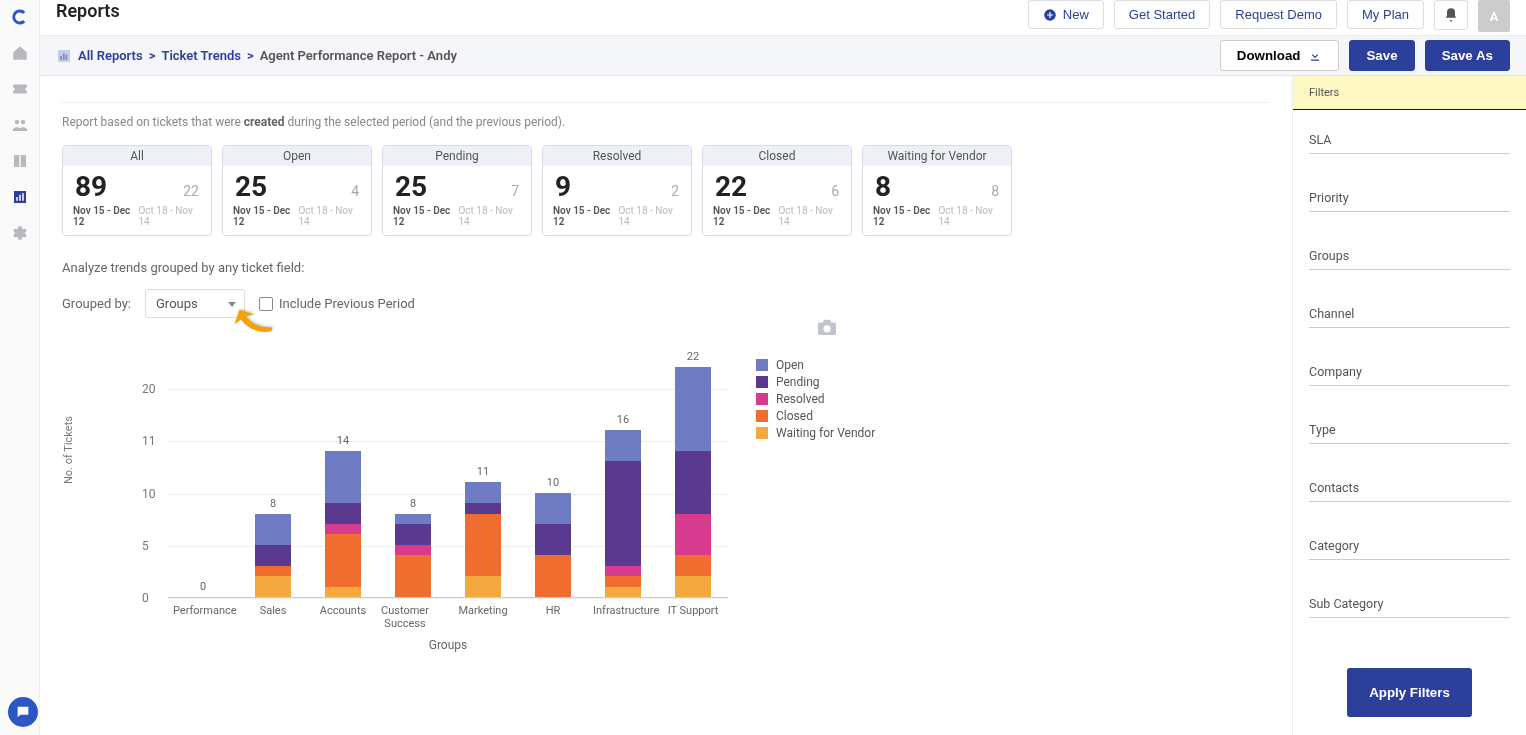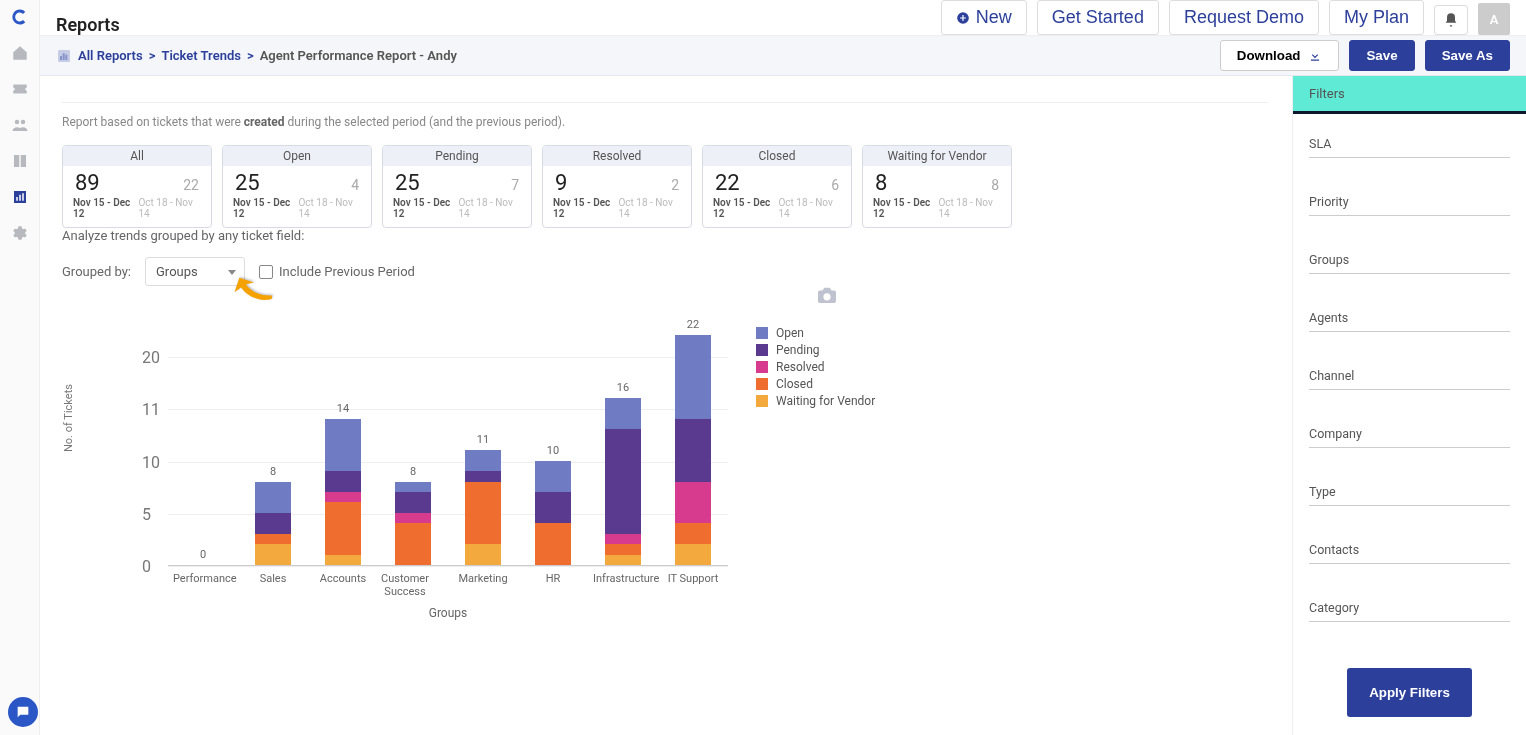--- a/index.html
+++ b/index.html
@@ -6,24 +6,24 @@
 html, body { font-family: -apple-system, BlinkMacSystemFont, "Segoe UI", Roboto, Arial, sans-serif; font-size: 13px; color: #333; background:#fff; }
 body { width: 1526px; height: 735px; overflow: hidden; position: relative; }
 
 
 .leftnav { position: absolute; left:0; top:0; bottom:0; width: 40px; background:#fafafa; border-right:1px solid #eee; display:flex; flex-direction:column; align-items:center; padding-top:8px; gap:18px;}
 .leftnav .logo { width:18px; height:18px; }
 .leftnav .nav-icon { width:18px; height:18px; fill:#b7b9bf; }
 .leftnav .nav-icon.active { fill:#2b3f9b; }
 
 
-.topbar { position:absolute; left:40px; right:0; top:0; height:36px; display:flex; align-items:flex-end; padding:0 16px; border-bottom:1px solid #eee;}
+.topbar { position:absolute; left:40px; right:0; top:0; height:36px; display:flex; align-items:flex-start; padding:0 16px; border-bottom:1px solid #eee;}
 .topbar-title { font-size:18px; font-weight:600; color:#222; }
 .topbar-spacer { flex:1; }
-.topbar .tbtn { border:1px solid #ddd; background:#fff; padding:6px 14px; border-radius:3px; font-size:18px; color:#2b3f9b; font-weight:500; margin-left:10px; display:flex; align-items:center; gap:6px; cursor:pointer;}
+.topbar .tbtn { border:1px solid #ddd; background:#fff; padding:6px 14px; border-radius:3px; font-size:13px; color:#2b3f9b; font-weight:500; margin-left:10px; display:flex; align-items:center; gap:6px; cursor:pointer;}
 .topbar .iconbtn { border:1px solid #ddd; background:#fff; width:34px; height:30px; border-radius:3px; margin-left:10px; display:flex; align-items:center; justify-content:center; cursor:pointer;}
 .topbar .avatar { width:32px; height:32px; background:#ccc; color:#fff; font-weight:600; border-radius:2px; display:flex; align-items:center; justify-content:center; margin-left:10px;}
 
 
 .secondbar { position:absolute; left:40px; right:0; top:36px; height:40px; background:#f4f6f9; border-bottom:1px solid #e4e7ee; display:flex; align-items:center; padding:0 16px;}
 .secondbar .crumb-icon{ width:16px;height:16px; fill:#9aa3c6; margin-right:6px;}
 .secondbar a.crumb { color:#2b3f9b; font-weight:600; text-decoration:none; }
 .secondbar .sep { color:#2b3f9b; font-weight:600; margin:0 6px;}
 .secondbar .current { color:#555; font-weight:600;}
 .secondbar-spacer{flex:1;}
@@ -37,55 +37,55 @@
 .reportfor-row{ display:flex; align-items:center; gap:14px; margin-bottom:12px;}
 .reportfor-row label{ font-weight:600; font-size:14px;}
 .select { border:1px solid #ddd; border-radius:3px; padding:6px 30px 6px 10px; font-size:13px; color:#555; background:#fff; position:relative; min-width:110px; display:inline-flex; align-items:center; cursor:pointer;}
 .select .caret{ position:absolute; right:8px; top:50%; transform:translateY(-40%); width:0;height:0; border-left:4px solid transparent;border-right:4px solid transparent;border-top:5px solid #888;}
 .muted { color:#888; font-size:13px; }
 hr.div { border:none; border-top:1px solid #eee; margin:6px 0 12px;}
 .helptext { color:#888; font-size:12px; margin-bottom:16px;}
 .helptext b { color:#666; }
 
 
-.cards { display:flex; gap:10px; align-items:center;}
+.cards { display:flex; gap:10px; margin-bottom:24px;align-items:center;}
 .card { border:1px solid #d8dbe6; border-radius:4px; width:150px; overflow:hidden;}
 .card-head { background:#edf0f7; text-align:center; font-size:12px; color:#555; padding:3px 0;}
 .card-body { display:flex; justify-content:space-between; align-items:baseline; padding:4px 12px 0;}
-.card-big { font-size:22px; font-weight:400; color:#222;}
+.card-big { font-size:28px; font-weight:700; color:#222;}
 .card-small { font-size:14px; color:#aaa;}
 .card-foot { display:flex; justify-content:space-between; padding:2px 10px 8px; font-size:10px;}
 .card-foot .d1{ color:#555; font-weight:600;}
 .card-foot .d2{ color:#bbb;}
 
 .groupby-row{ display:flex; align-items:center; gap:14px; margin-bottom:10px;}
 .checkbox{ width:14px;height:14px; border:1.5px solid #888; border-radius:2px; display:inline-block; margin-right:6px; vertical-align:-3px;}
 
 
 .chart-wrap{ position:relative; margin-top:20px; height:340px;}
 .camera { position:absolute; right:430px; top:-20px; width:22px; height:18px; fill:#bfc3cf; cursor:pointer;}
 .yaxis-label{ position:absolute; left:0; top:180px; transform:rotate(-90deg) translateX(50%); transform-origin:left top; font-size:11px; color:#777;}
 .plot{ position:absolute; left:106px; top:20px; width:560px; height:240px; border-bottom:1px solid #ccc;}
 .gridline{ position:absolute; left:0; right:0; border-top:1px solid #eee;}
-.ytick{ position:absolute; left:-26px; font-size:16px; color:#777; transform:translateY(-50%);}
+.ytick{ position:absolute; left:-26px; font-size:12px; color:#777; transform:translateY(-50%);}
 .bar-group{ position:absolute; bottom:0; width:36px;}
 .seg{ position:absolute; left:0; right:0;}
 .bar-total{ position:absolute; width:100%; text-align:center; font-size:11px; color:#666; bottom:100%; margin-bottom:4px;}
 .xtick{ position:absolute; top:266px; font-size:11px; color:#666; width:60px; text-align:center; transform:translateX(-50%);}
 .xaxis-label{ position:absolute; top:300px; left:106px; width:560px; text-align:center; font-size:12px; color:#666;}
 .legend{ position:absolute; left:694px; top:20px; font-size:12px; color:#555;}
 .legend .lrow{ display:flex; align-items:center; gap:8px; margin-bottom:3px;}
 .legend .sw{ width:12px;height:12px;}
 
 
 .arrow{ position:absolute; width:40px; height:26px; fill:#f5a100; filter: drop-shadow(1px 1px 1px rgba(0,0,0,.25));}
 
 
 .filters{ position:absolute; right:0; top:76px; bottom:0; width:234px; border-left:1px solid #eee; background:#fff; display:flex; flex-direction:column;}
-.filters-head{ padding:10px 16px; font-size:13px; color:#555; border-bottom:3px solid #0f172a; background:#5eead4;}
+.filters-head{ padding:10px 16px; font-size:11px; color:#555; border-bottom:1px solid #0f172a; background:#fef9c3;}
 .filters-body{ flex:1; overflow:auto; padding:16px 16px 8px;}
 .ffield{ border:none; border-bottom:1px solid #ccc; width:100%; padding:6px 0; font-size:12.5px; color:#555; outline:none; margin-bottom:30px; background:transparent; cursor:pointer;}
 .filters-foot{ padding:12px 16px 18px; display:flex; justify-content:center;}
 .applybtn{ background:#2b3f9b; color:#fff; border:none; padding:17px 22px; border-radius:3px; font-weight:600; cursor:pointer;}
 
 
 .chatfab{ position:absolute; left:8px; bottom:8px; width:30px; height:30px; border-radius:50%; background:#2b56c6; display:flex; align-items:center; justify-content:center;}
 
 
 .filters-body::-webkit-scrollbar{width:8px;} .filters-body::-webkit-scrollbar-thumb{background:#ccc;}
@@ -371,21 +371,20 @@
       </div>
   </div>
 </main>
 
 <aside class="filters">
   <div class="filters-head">Filters</div>
   <div class="filters-body" id="filters-body">
       <div class="ffield">SLA</div>
       <div class="ffield">Priority</div>
       <div class="ffield">Groups</div>
-      <div class="ffield">Agents</div>
       <div class="ffield">Channel</div>
       <div class="ffield">Company</div>
       <div class="ffield">Type</div>
       <div class="ffield">Contacts</div>
       <div class="ffield">Category</div>
       <div class="ffield">Sub Category</div>
     </div>
   <div class="filters-foot">
     <button class="applybtn">Apply Filters</button>
   </div>

